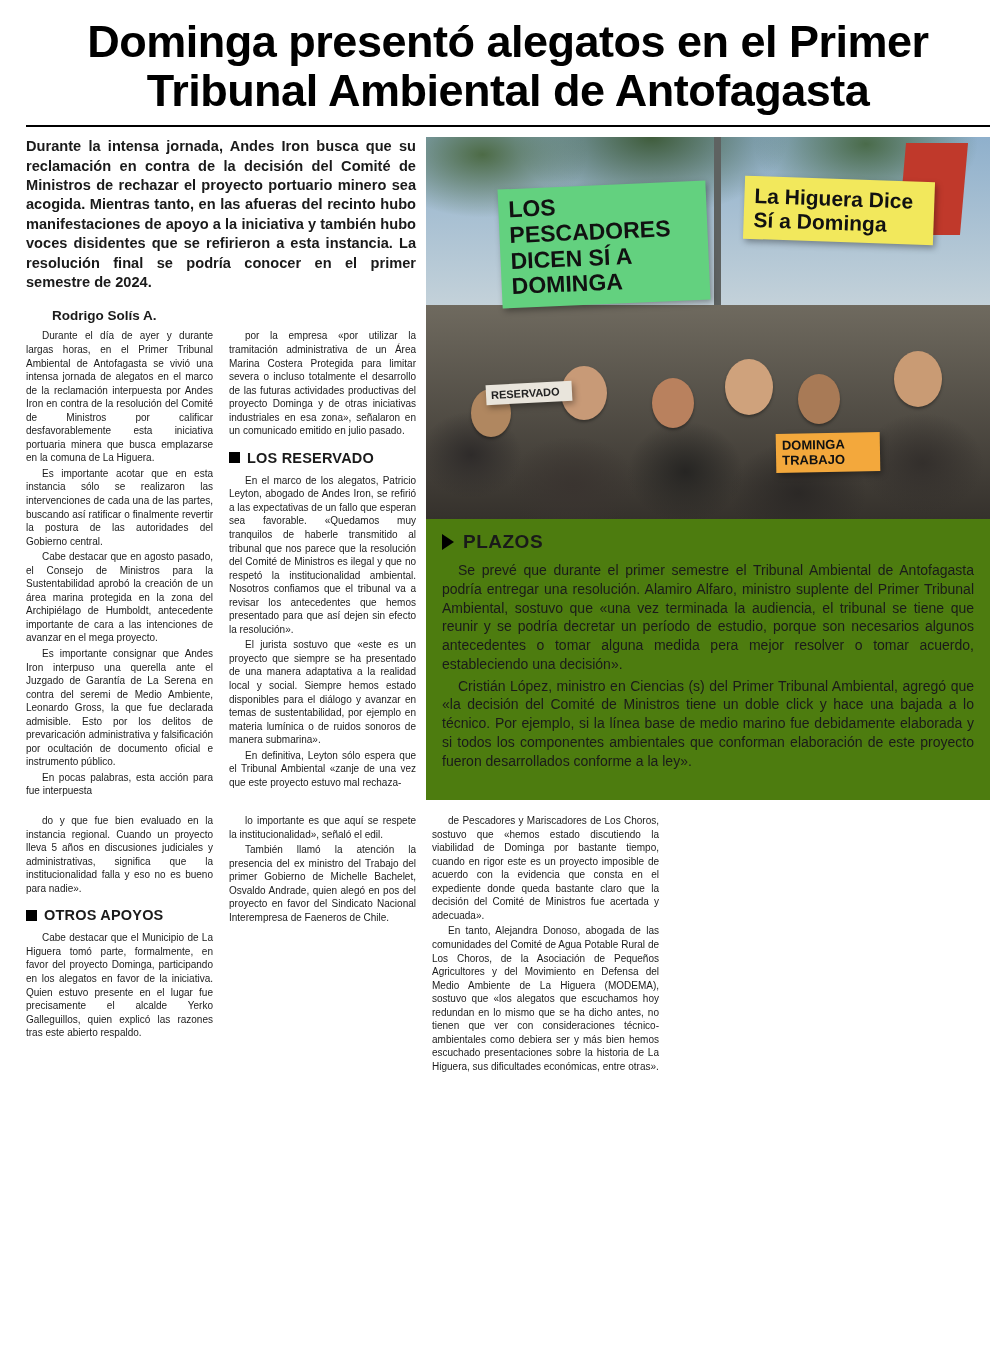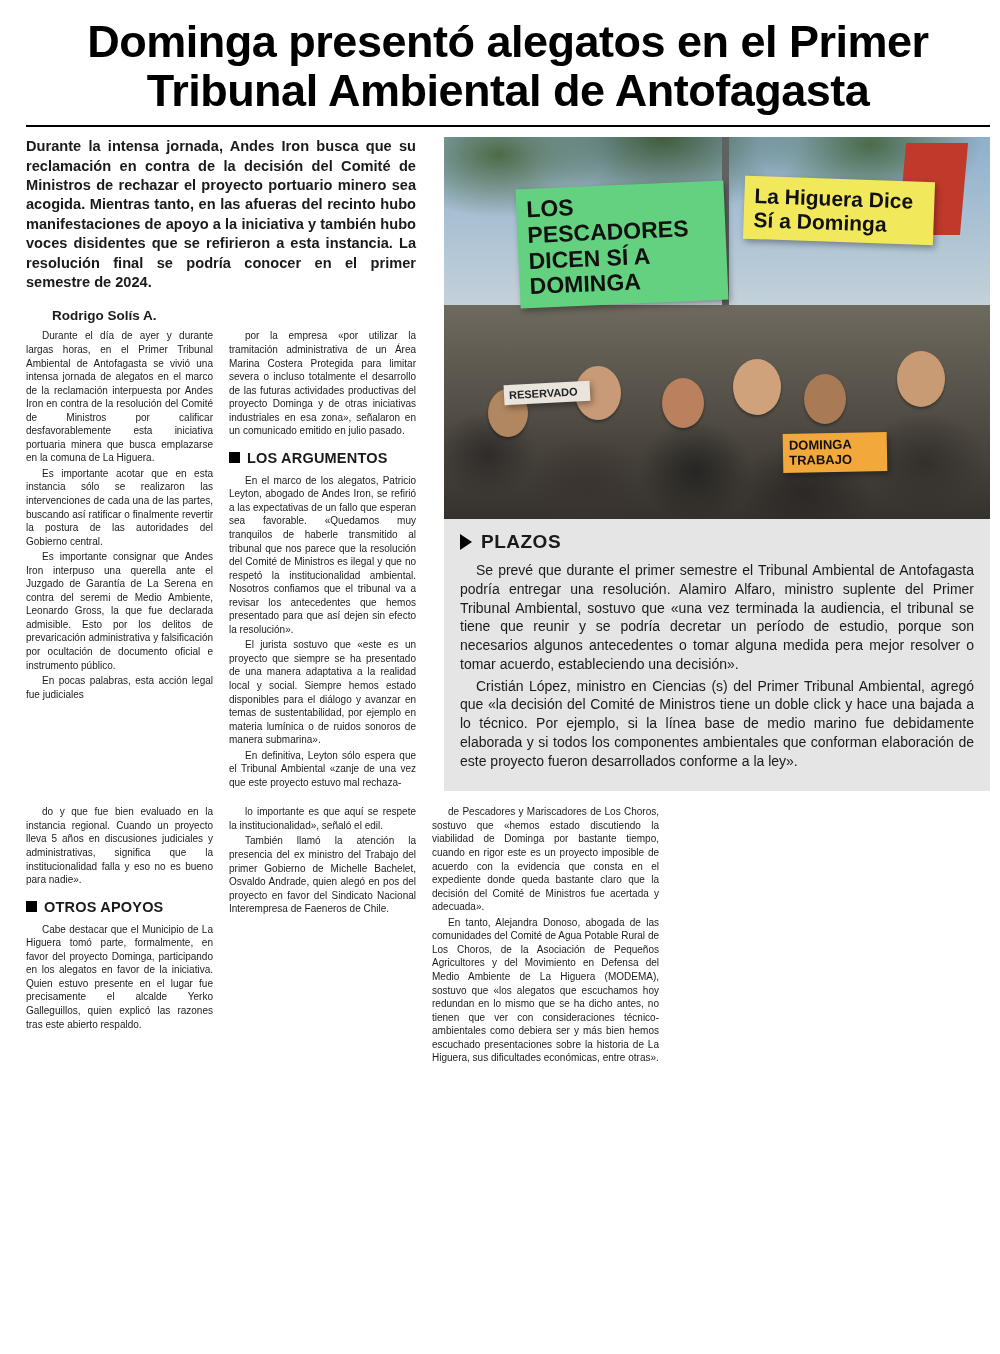--- a/index.html
+++ b/index.html
@@ -34,21 +34,21 @@
     margin: 4px 10px 10px 10px;
     color: #000;
   }
   .rule-top {
     border-top: 2px solid #000;
     margin: 6px 0 10px 0;
   }
   
   .top-area {
     display: flex;
-    gap: 28px;
+    gap: 10px;
   }
   .lead-col {
     width: 390px;
     flex: 0 0 390px;
   }
   .lead {
     font-size: 14.6px;
     font-weight: bold;
     line-height: 1.33;
     text-align: justify;
@@ -178,21 +178,21 @@
     background: #e9e5dc;
     left: 60px; top: 246px;
     width: 86px;
     font-size: 11px;
     padding: 4px 5px;
     color: #222;
     transform: rotate(-3deg);
   }
   
   .plazos {
-    background: #e5e5e5;
+    background: #4d7c0f;
     padding: 12px 16px 14px 16px;
     flex: 1 1 auto;
   }
   .plazos h3 {
     margin: 0 0 8px 0;
     font-size: 19px;
     font-weight: bold;
     letter-spacing: 0.5px;
     display: flex;
     align-items: center;
@@ -235,28 +235,29 @@
   <div class="top-area">
 
     <div class="lead-col">
       <div class="lead">Durante la intensa jornada, Andes Iron busca que su reclamación en contra de la decisión del Comité de Ministros de rechazar el proyecto portuario minero sea acogida. Mientras tanto, en las afueras del recinto hubo manifestaciones de apoyo a la iniciativa y también hubo voces disidentes que se refirieron a esta instancia. La resolución final se podría conocer en el primer semestre de 2024.</div>
       <div class="byline">Rodrigo Solís A.</div>
 
       <div class="twocol">
         <div class="col">
           <p class="body">Durante el día de ayer y durante largas horas, en el Primer Tribunal Ambiental de Antofagasta se vivió una intensa jornada de alegatos en el marco de la reclamación interpuesta por Andes Iron en contra de la resolución del Comité de Ministros por calificar desfavorablemente esta iniciativa portuaria minera que busca emplazarse en la comuna de La Higuera.</p>
           <p class="body">Es importante acotar que en esta instancia sólo se realizaron las intervenciones de cada una de las partes, buscando así ratificar o finalmente revertir la postura de las autoridades del Gobierno central.</p>
+          <p class="body">Cabe destacar que en agosto pasado, el Consejo de Ministros para la Sustentabilidad aprobó la creación de un área marina protegida en la zona del Archipiélago de Humboldt, antecedente importante de cara a las intenciones de avanzar en el mega proyecto.</p>
           <p class="body">Es importante consignar que Andes Iron interpuso una querella ante el Juzgado de Garantía de La Serena en contra del seremi de Medio Ambiente, Leonardo Gross, la que fue declarada admisible. Esto por los delitos de prevaricación administrativa y falsificación por ocultación de documento oficial e instrumento público.</p>
-          <p class="body">En pocas palabras, esta acción legal fue judiciales</p>
+          <p class="body">En pocas palabras, esta acción para fue interpuesta</p>
         </div>
         <div class="col">
           <p class="body">por la empresa «por utilizar la tramitación administrativa de un Área Marina Costera Protegida para limitar severa o incluso totalmente el desarrollo de las futuras actividades productivas del proyecto Dominga y de otras iniciativas industriales en esa zona», señalaron en un comunicado emitido en julio pasado.</p>
           <div class="subhead">
             <span class="sq"></span>
-            <span>LOS ARGUMENTOS</span>
+            <span>LOS RESERVADO</span>
           </div>
           <p class="body">En el marco de los alegatos, Patricio Leyton, abogado de Andes Iron, se refirió a las expectativas de un fallo que esperan sea favorable. «Quedamos muy tranquilos de haberle transmitido al tribunal que nos parece que la resolución del Comité de Ministros es ilegal y que no respetó la institucionalidad ambiental. Nosotros confiamos que el tribunal va a revisar los antecedentes que hemos presentado para que así dejen sin efecto la resolución».</p>
           <p class="body">El jurista sostuvo que «este es un proyecto que siempre se ha presentado de una manera adaptativa a la realidad local y social. Siempre hemos estado disponibles para el diálogo y avanzar en temas de sustentabilidad, por ejemplo en materia lumínica o de ruidos sonoros de manera submarina».</p>
           <p class="body">En definitiva, Leyton sólo espera que el Tribunal Ambiental «zanje de una vez que este proyecto estuvo mal rechaza-</p>
         </div>
       </div>
     </div>
 
     <div class="photo-col">
       <div class="photo">

